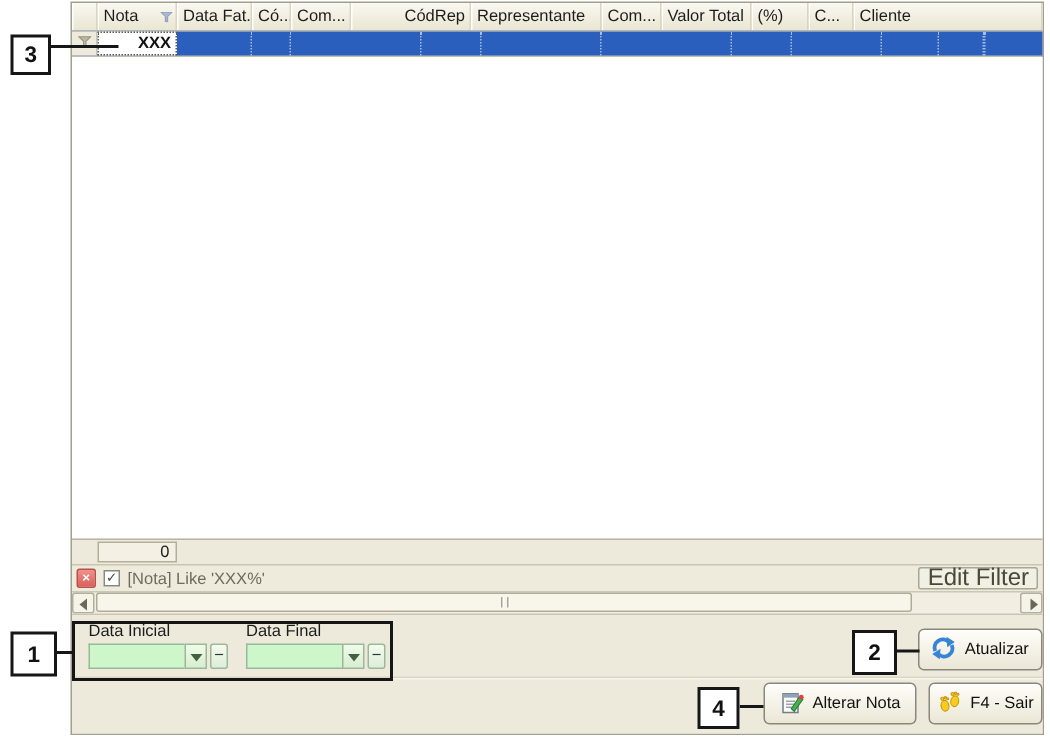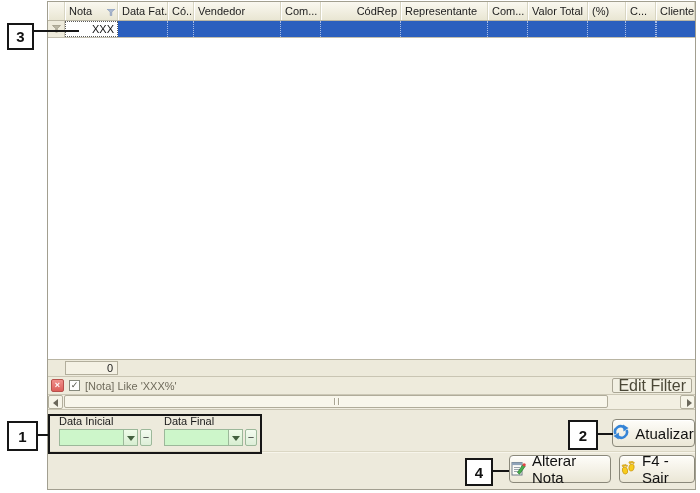--- a/index.html
+++ b/index.html
@@ -18,21 +18,21 @@
   .hcell { flex: none; position: relative; padding: 3px 3px 0 4px; color: #1c1c1c;
     white-space: nowrap; overflow: hidden; border-right: 1px solid #d8d5c2;
     box-shadow: inset 1px 0 0 #ffffff; }
   .c0 { width: 17px; } .c1 { width: 53px; } .c2 { width: 50px; } .c3 { width: 26px; }
   .c4 { width: 87px; } .c5 { width: 40px; } .c6 { width: 80px; text-align: right; } .c7 { width: 87px; }
   .c8 { width: 40px; } .c9 { width: 60px; } .c10 { width: 38px; } .c11 { width: 30px; }
   .c12 { flex: 1; min-width: 0; }
   .hfunnel { position: absolute; right: 2px; top: 4px; }
   
   .grid-filterrow { display: flex; height: 17px; flex: none; background: #2b5fbe;
-    border-bottom: 1px solid #c2beae; }
+    border-bottom: 1px solid #c2beae; font-weight: bold; }
   .ind-cell { width: 17px; flex: none; background: #eeebdc; border-right: 1px solid #c6c2b0;
     display: flex; align-items: center; justify-content: center; }
   .cell-edit { background: #fff; border: 1px dotted #5a5a5a; color: #111;
     text-align: right; padding: 1px 3px 0 0; flex: none; }
   .fcell { flex: none; border-right: 1px dotted #a8bce6; }
   .grid-body { flex: 1; background: #fff; }
   
   .grid-summary { height: 17px; flex: none; background: #edeadb;
     border-top: 1px solid #b9b5a3; position: relative; }
   .summary-box { position: absolute; left: 17px; top: 1px; width: 53px; height: 14px;
@@ -78,21 +78,21 @@
   .btn-dd { width: 15px; height: 17px; background: linear-gradient(#effbe9, #d7eed1);
     border: 1px solid #9cb89a; position: relative; flex: none; }
   .btn-dd::after { content: ""; position: absolute; left: 3px; top: 6px;
     border: 4px solid transparent; border-top: 5px solid #44603f; border-bottom: none; }
   .btn-minus { width: 12px; height: 17px; margin-left: 2px; flex: none;
     background: linear-gradient(#f3fbef, #ddeed8); border: 1px solid #9cb89a;
     border-radius: 2px; text-align: center; line-height: 14px; color: #333; }
   .xp-btn { position: absolute; height: 28px; border: 1px solid #8a887a; border-radius: 4px;
     background: linear-gradient(#fefdf9, #ebe7d6); box-shadow: inset 0 1px 0 #fff;
     display: flex; align-items: center; justify-content: center; gap: 6px;
-    color: #111; font-size: 15px; }
+    color: #111; font-size: 11px; }
   #btn-atualizar { left: 564px; top: 9px;  width: 83px; }
   #btn-alterar   { left: 461px; top: 45px; width: 102px; }
   #btn-sair      { left: 571px; top: 45px; width: 76px; }
   
   .callout-box { position: absolute; background: #fff; border: 2px solid #161616;
     display: flex; align-items: center; justify-content: center; z-index: 20;
     font-weight: bold; font-size: 15px; color: #111; }
   #co3 { left: 7px;   top: 23px;  width: 27px; height: 27px; }
   #co1 { left: 7px;   top: 421px; width: 31px; height: 30px; }
   #co2 { left: 568px; top: 420px; width: 30px; height: 30px; }
@@ -115,21 +115,20 @@
     <div class="grid-header">
       <div class="hcell c0"></div>
       <div class="hcell c1">
         <span>Nota</span>
         <span class="hfunnel"><svg width="8" height="7" viewBox="0 0 8 7">
               <polygon points="0,0 8,0 4.8,3 4.8,6.5 3.2,6.5 3.2,3" fill="#aab8d0" stroke="#8293b5" stroke-width="0.6"></polygon>
             </svg></span>
       </div>
       <div class="hcell c2"><span>Data Fat.</span></div>
       <div class="hcell c3"><span>Có...</span></div>
-      <div class="hcell c4"><span>Vendedor</span></div>
       <div class="hcell c5"><span>Com...</span></div>
       <div class="hcell c6"><span>CódRep</span></div>
       <div class="hcell c7"><span>Representante</span></div>
       <div class="hcell c8"><span>Com...</span></div>
       <div class="hcell c9"><span>Valor Total</span></div>
       <div class="hcell c10"><span>(%)</span></div>
       <div class="hcell c11"><span>C...</span></div>
       <div class="hcell c12"><span>Cliente</span></div>
     </div>
 

